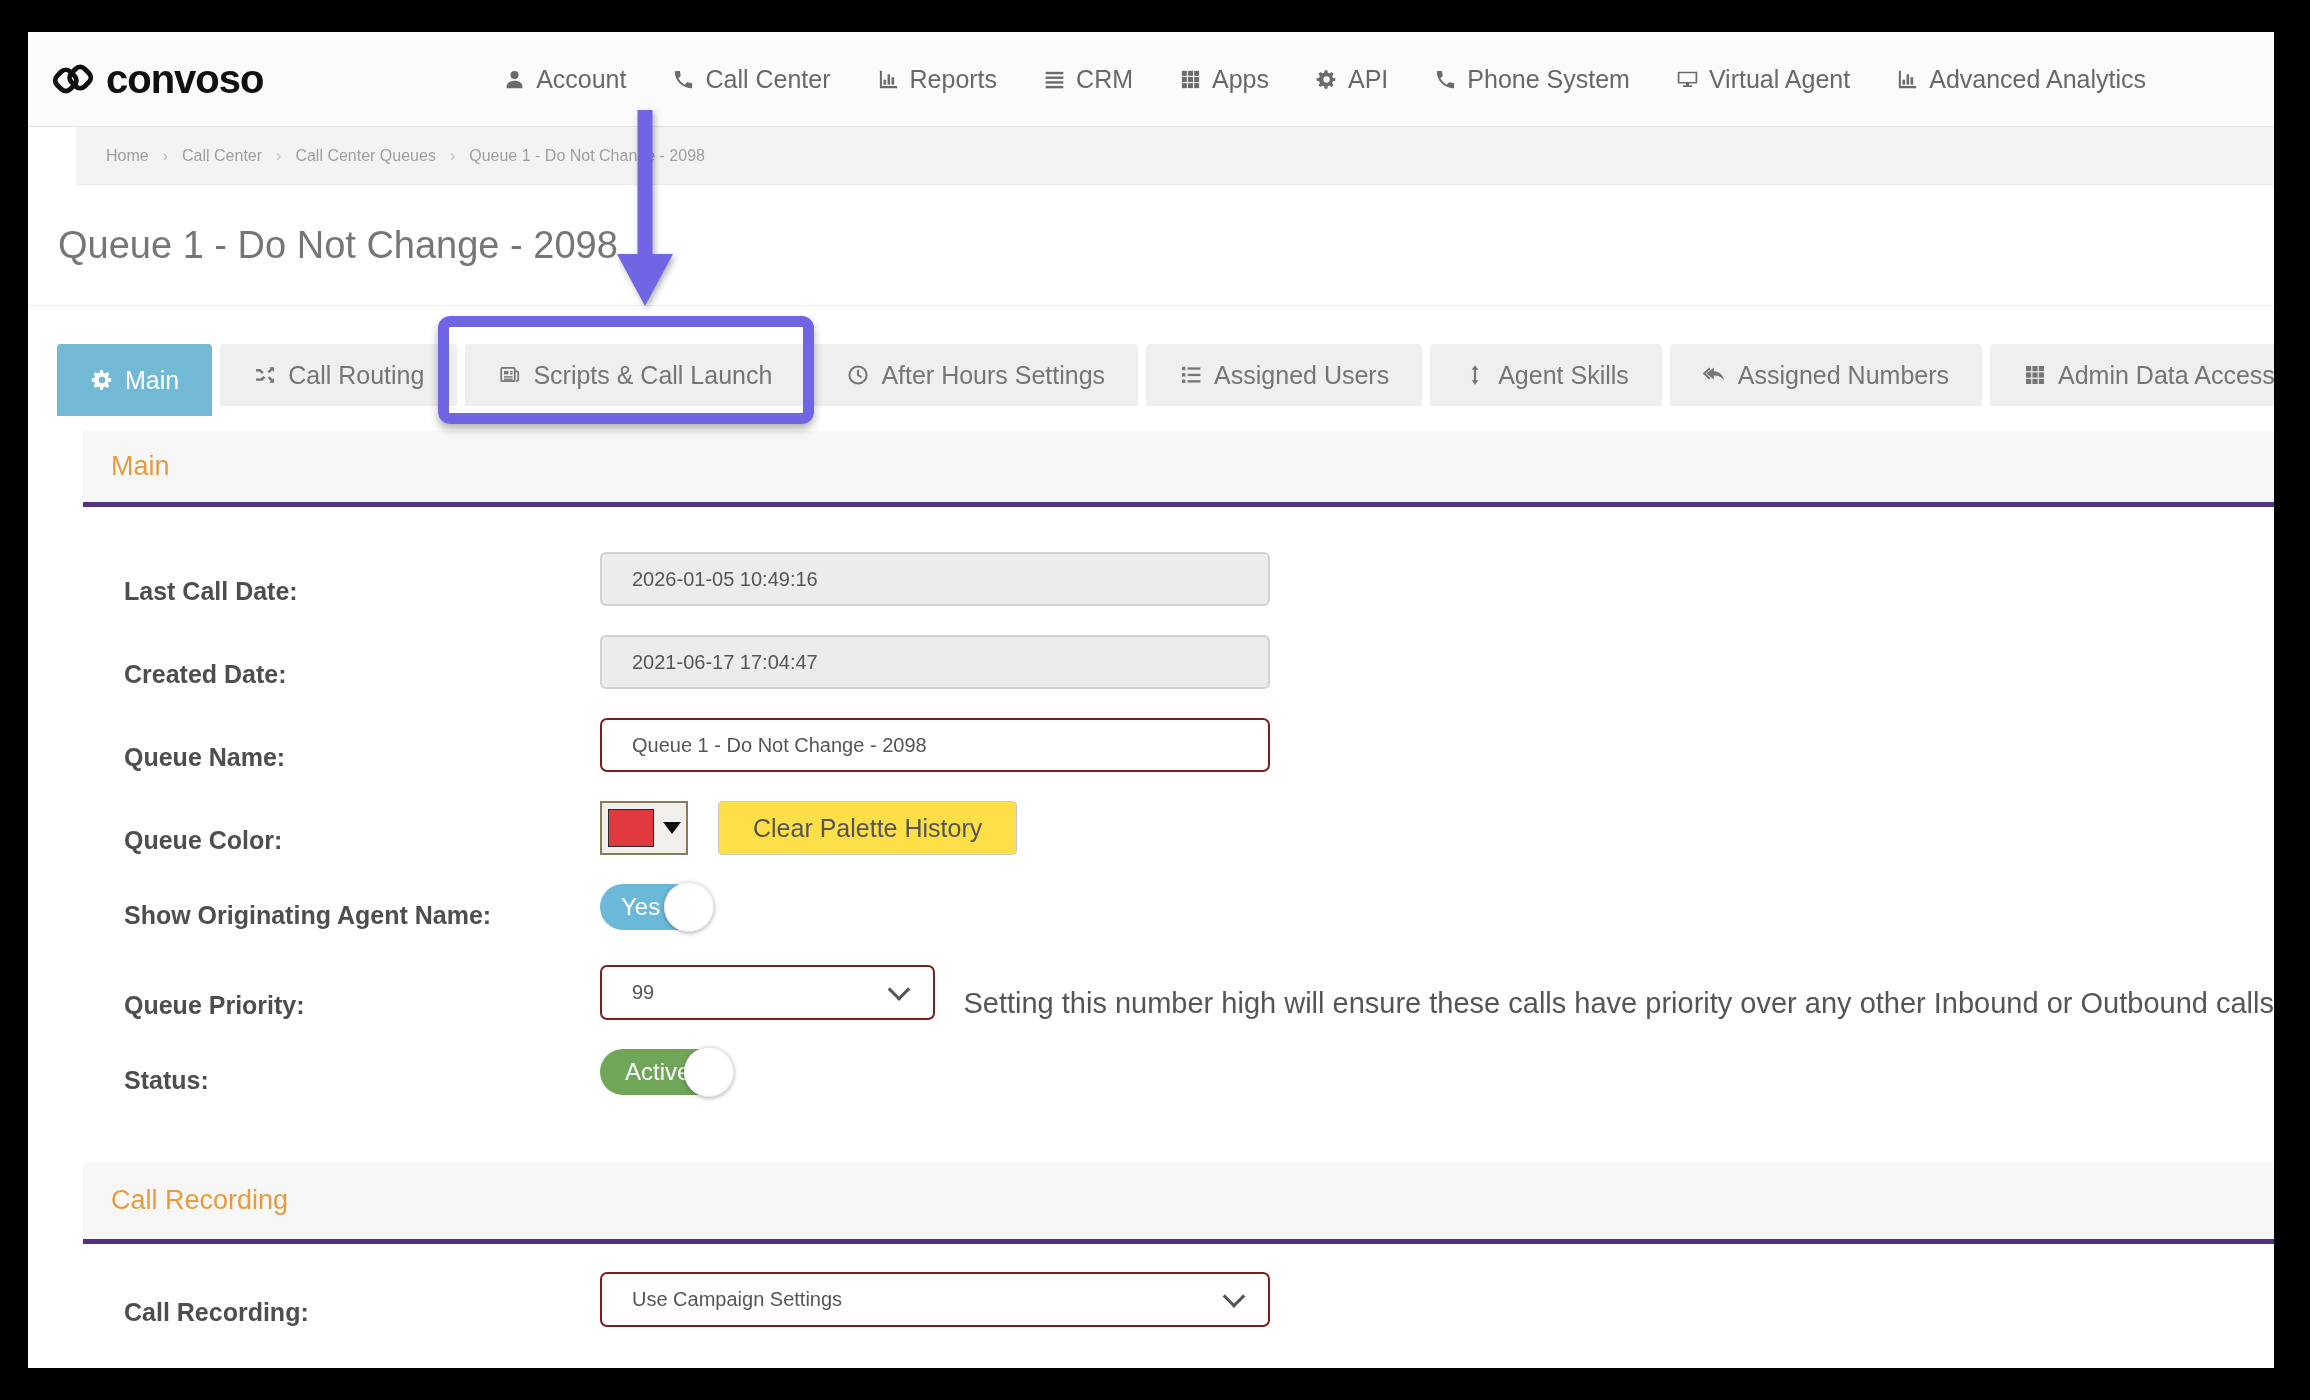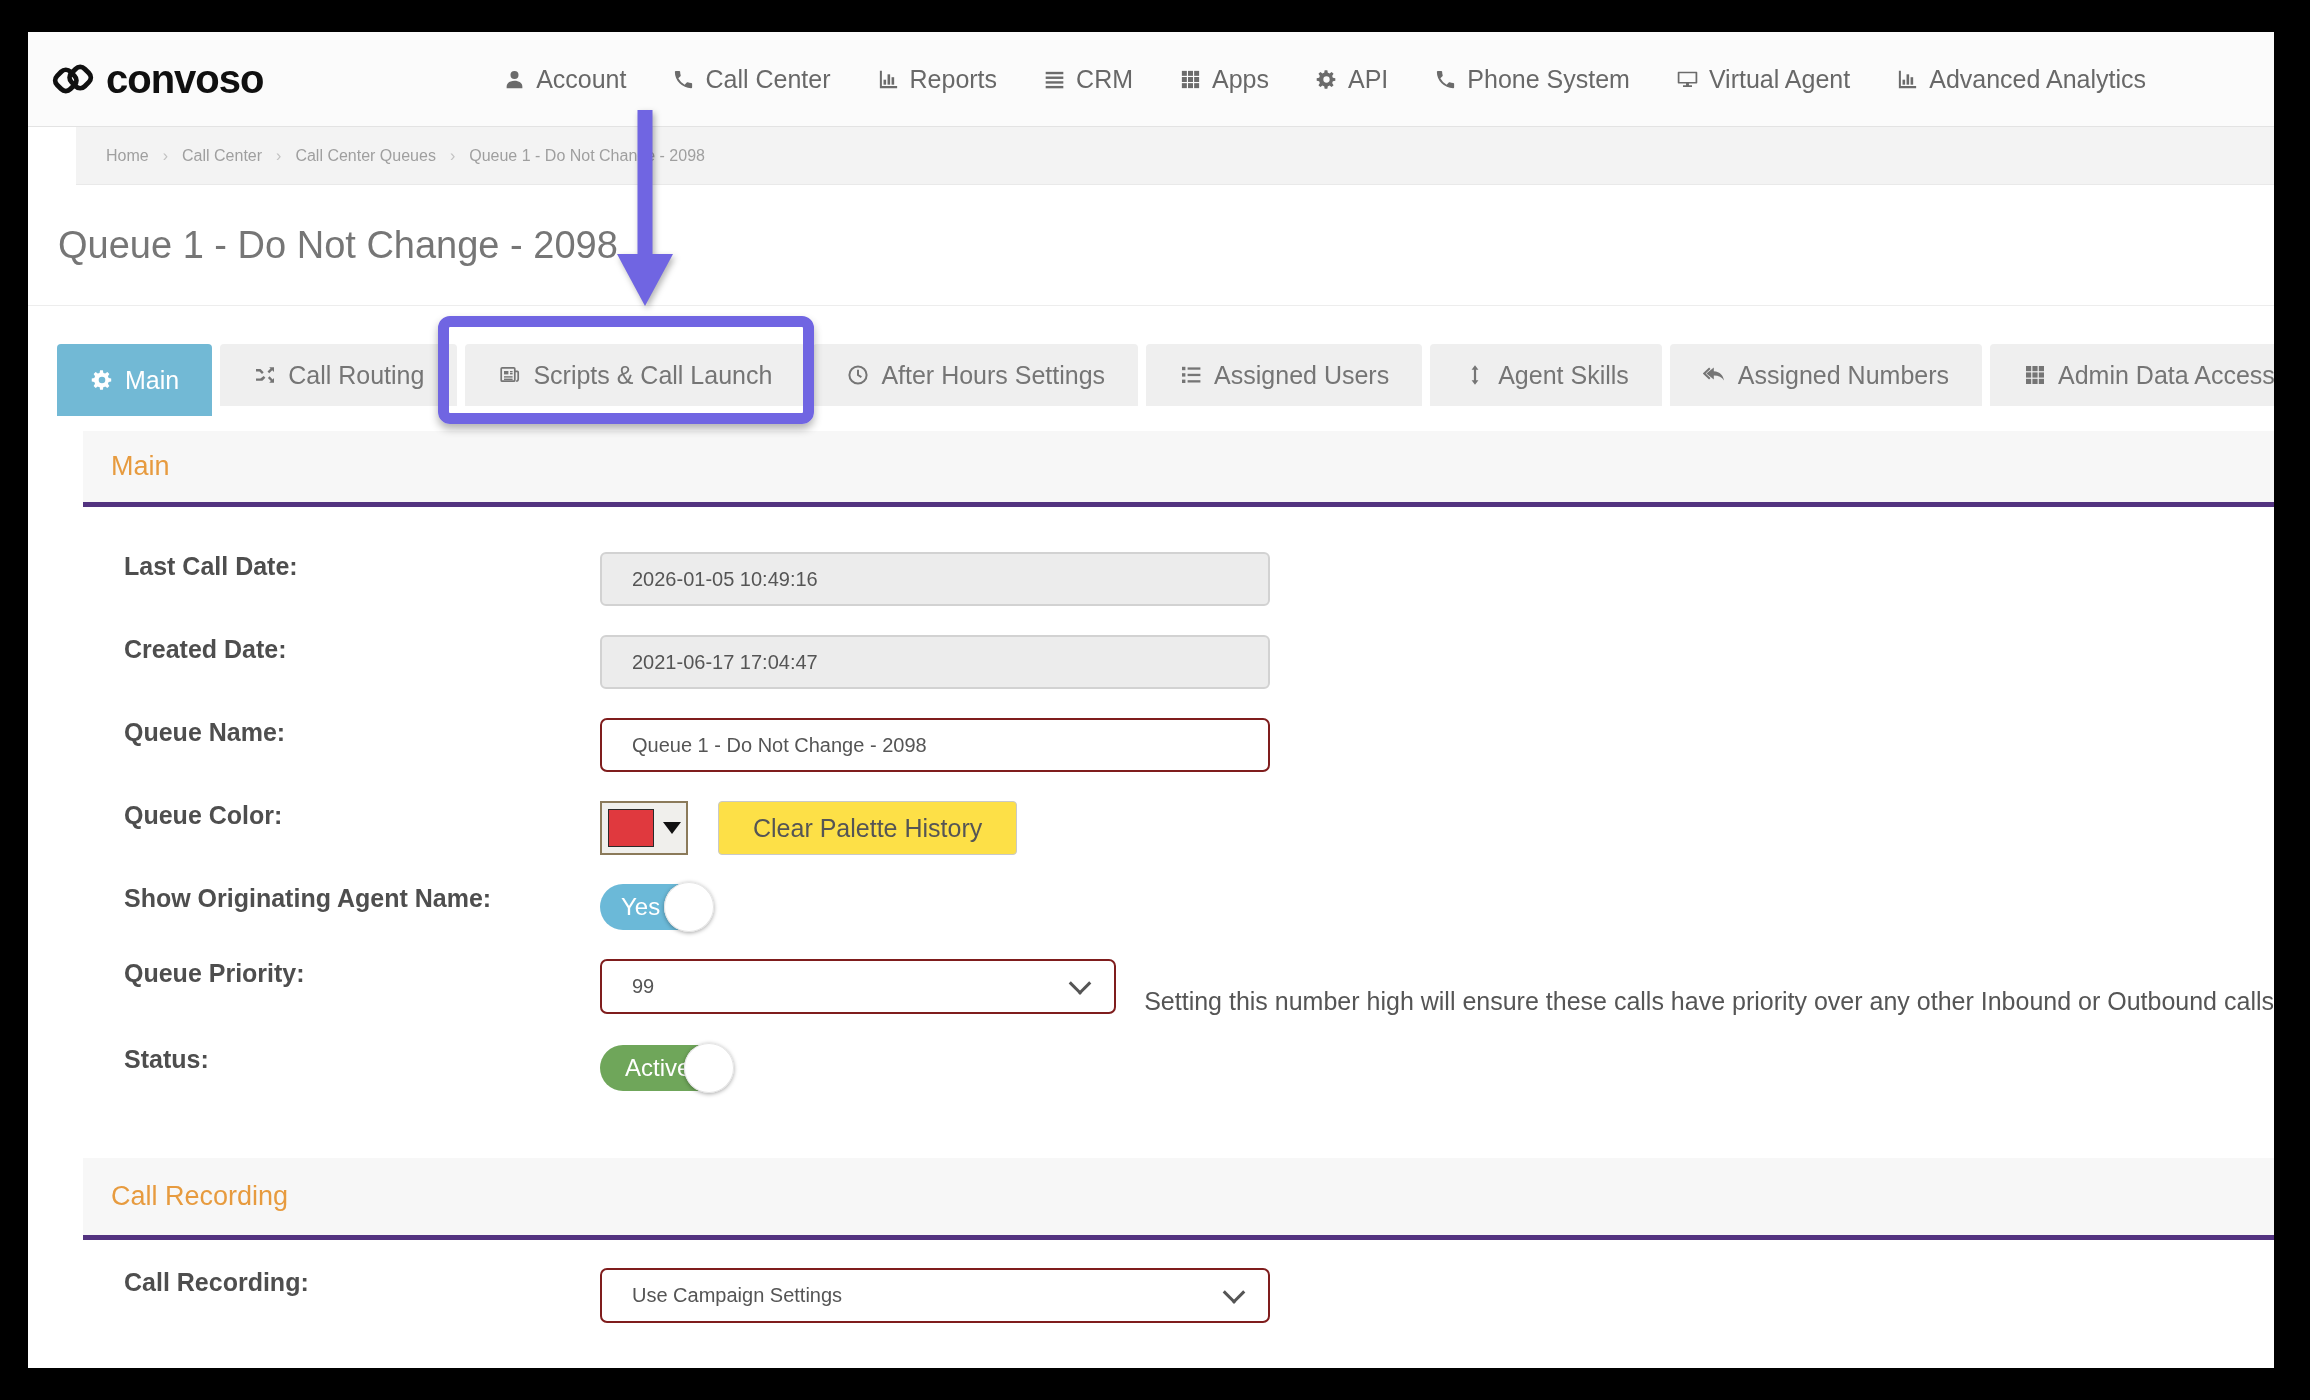--- a/index.html
+++ b/index.html
@@ -54,21 +54,21 @@
   .panel-head{
     background:#f7f7f7;border-bottom:5px solid #533380;
     display:flex;align-items:center;padding-left:28px;box-sizing:border-box;
   }
   .panel-head.h1{height:76px;}
   .panel-head.h2{height:82px;margin-top:67px;}
   .section-title{font-size:27px;color:#e79b3f;font-weight:400;}
 
   .rows{padding-top:45px;}
   .rows.second{padding-top:28px;}
-  .form-row{display:flex;align-items:flex-start;padding-left:41px;margin-bottom:29px;}
+  .form-row{display:flex;align-items:flex-end;padding-left:41px;margin-bottom:29px;}
   .form-label{width:476px;flex:none;font-size:25px;font-weight:700;color:#4e4e4e;}
 
   .input, .select{
     width:670px;height:54px;box-sizing:border-box;border:2px solid #7f1d1d;border-radius:7px;
     font-size:20px;color:#555;display:flex;align-items:center;padding-left:30px;background:#fff;
     position:relative;
   }
   .input.readonly{background:#ececec;border-color:#d2d2d2;border-radius:6px;}
   .select{height:55px;cursor:pointer;}
   .select::after{
@@ -95,21 +95,21 @@
   .toggle .t-label{color:#fff;font-size:24px;}
   .toggle.blue{width:112px;background:#6bb9d8;}
   .toggle.blue .t-label{padding-left:21px;}
   .toggle.green{width:132px;background:#6fa65a;}
   .toggle.green .t-label{padding-left:25px;}
   .knob{
     position:absolute;right:-2px;top:-2px;width:50px;height:50px;background:#fff;border-radius:50%;
     box-shadow:0 1px 4px rgba(0,0,0,.35), inset 0 0 0 1px #e4e4e4;
   }
 
-  .hint{margin-left:28px;font-size:25px;color:#555;white-space:nowrap;flex:none;margin-top:28px;}
+  .hint{margin-left:28px;font-size:29px;color:#555;white-space:nowrap;flex:none;margin-top:28px;}
 
   
   .hl-box{
     position:absolute;left:410px;top:284px;width:376px;height:108px;box-sizing:border-box;
     border:11px solid #7065e2;border-radius:12px;z-index:6;pointer-events:none;
     box-shadow:0 5px 9px rgba(0,0,0,.30);
   }
   .annot-arrow{position:absolute;left:583px;top:74px;z-index:7;pointer-events:none;
     filter:drop-shadow(2px 3px 3px rgba(0,0,0,.30));}
 

